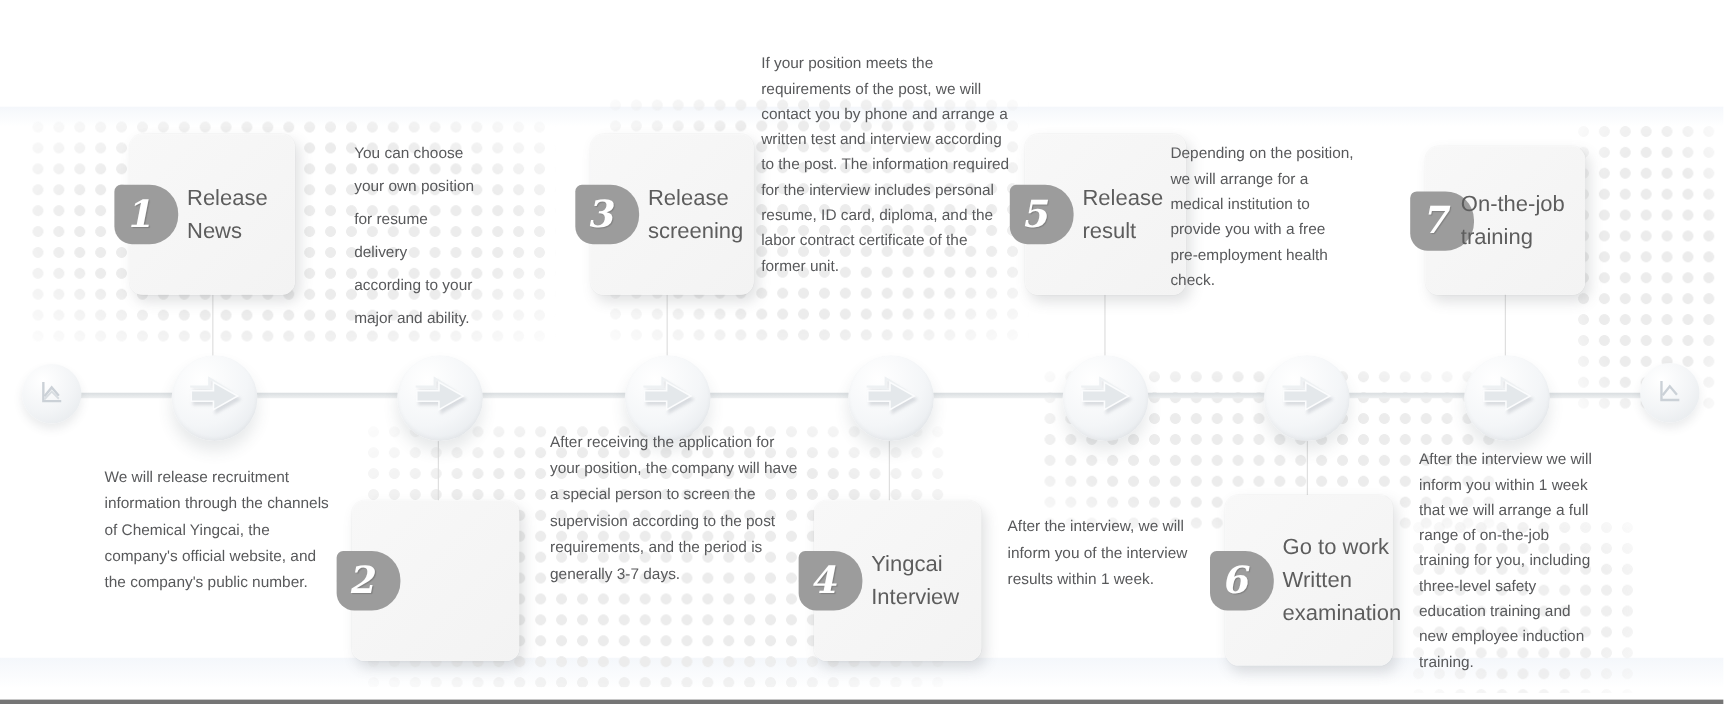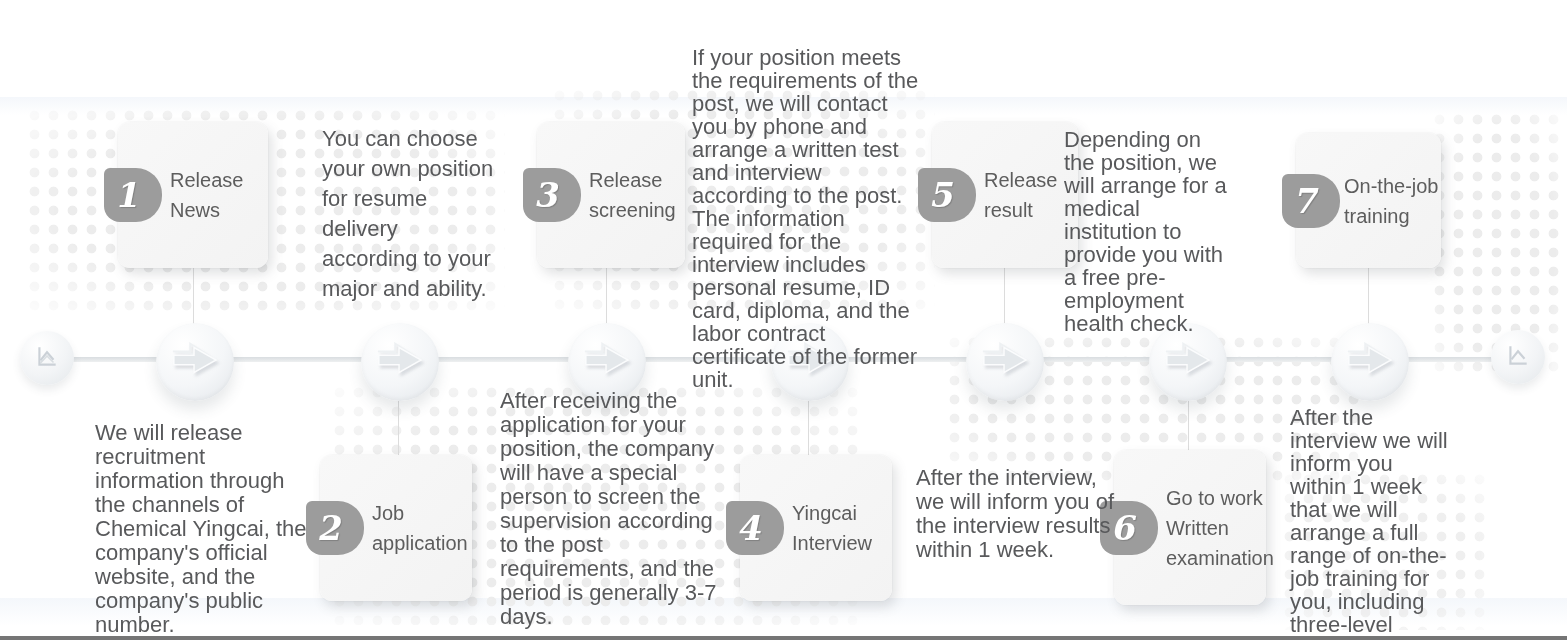--- a/index.html
+++ b/index.html
@@ -63,21 +63,21 @@
     color:#ffffff; display:flex; align-items:center; justify-content:center;
     font-family:"DejaVu Serif", serif; font-style:italic; font-weight:bold; font-size:34px;
     padding-right:8px; text-shadow:1px 1px 1px rgba(0,0,0,.18);
   }
   .card-title {
     position:absolute; left:52px; right:2px; top:50%; transform:translateY(-50%);
     font-size:20px; color:#5d5d5d; line-height:30px; white-space:pre-line;
   }
 
   
-  .desc { position:absolute; z-index:2; font-size:22px; color:#58595b; line-height:24px; }
+  .desc { position:absolute; z-index:2; font-size:14px; color:#58595b; line-height:24px; }
   .desc-pre { white-space:pre-line; line-height:30px; }
   .lh23 { line-height:23px; }
 </style>
 </head>
 <body>
 
 <div class="stage">
 
   <div class="band band-upper"></div>
   <div class="band band-lower"></div>
@@ -177,22 +177,20 @@
     <div class="badge">
         <span>1</span>
       </div>
     <div class="card-title">Release
 News</div>
   </div>
   <div class="card" style="left:320px;top:455px;width:152px;height:146px">
     <div class="badge">
         <span>2</span>
       </div>
-    <div class="card-title">Job
-application</div>
   </div>
   <div class="card" style="left:537px;top:122px;width:148px;height:146px">
     <div class="badge">
         <span>3</span>
       </div>
     <div class="card-title">Release
 screening</div>
   </div>
   <div class="card" style="left:740px;top:455px;width:152px;height:146px">
     <div class="badge">
@@ -213,21 +211,21 @@
         <span>6</span>
       </div>
     <div class="card-title">Go to work
 Written
 examination</div>
   </div>
   <div class="card" style="left:1296px;top:133px;width:145px;height:135px">
     <div class="badge">
         <span>7</span>
       </div>
-    <div class="card-title" style="left:48px">On-the-job
+    <div class="card-title" style="left:32px">On-the-job
 training</div>
   </div>
 
   <div class="desc desc-pre" style="left:322px;top:124px;width:180px">You can choose
 your own position
 for resume
 delivery
 according to your
 major and ability.</div>
   <div class="desc" style="left:95px;top:421px;width:215px">We will release recruitment information through the channels of Chemical Yingcai, the company's official website, and the company's public number.</div>

